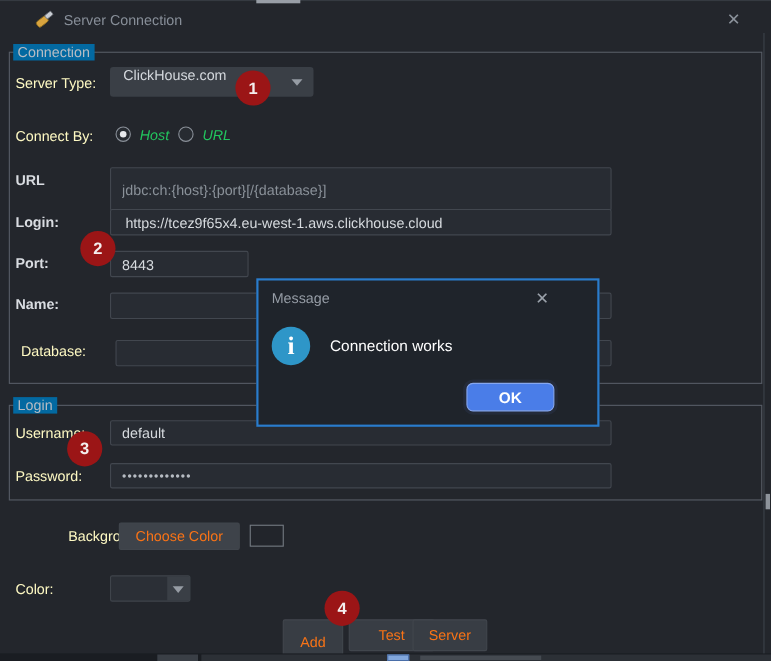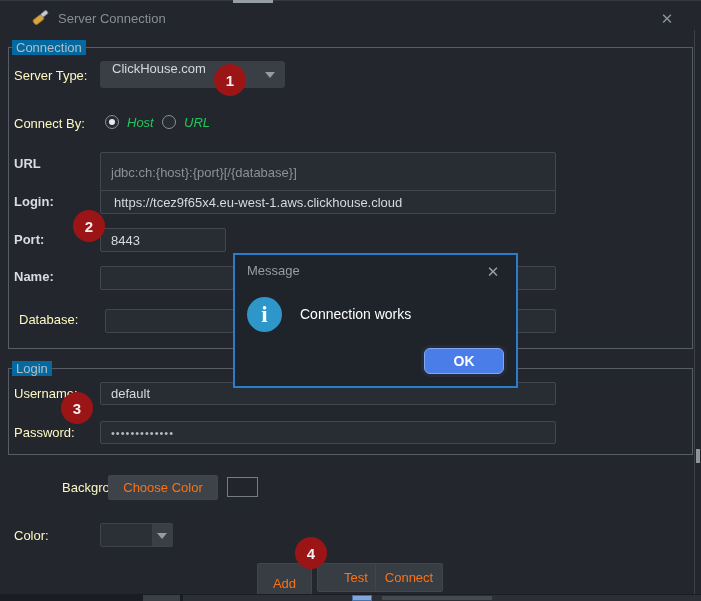--- a/index.html
+++ b/index.html
@@ -50,21 +50,21 @@
   .badge {
     position:absolute; width:32px; height:32px; border-radius:50%; background:#9b1516;
     color:#f4eeee; font-size:15px; font-weight:bold; display:flex; align-items:center;
     justify-content:center; z-index:30;
   }
 
   .close-x { color:#8b929b; font-size:15px; line-height:20px; cursor:pointer; text-align:center; }
 
   
   #msg-dialog {
-    position:absolute; left:233px; top:253px; width:285px; height:135px;
+    position:absolute; left:233px; top:253px; width:312px; height:135px;
     background:#1f242b; border:2px solid #2a7ccc; z-index:20;
   }
   .info-circle {
     position:absolute; left:12px; top:42px; width:35px; height:35px; border-radius:50%;
     background:#2e96c8; color:#ffffff; font-family:"Liberation Serif", serif;
     font-weight:bold; font-size:23px; display:flex; align-items:center; justify-content:center;
   }
   .ok-btn {
     position:absolute; left:189px; top:93px; width:80px; height:26px;
     background:#4a7de8; border:1px solid #86a7ef; border-radius:6px;
@@ -143,21 +143,21 @@
   <div class="swatch" style="left:227px;top:477px;width:31px;height:20px;"></div>
 
   <div class="abs label" style="left:14px;top:526px;">Color:</div>
   <div class="abs" style="left:100px;top:523px;width:73px;height:24px;background:#2b2f36;border:1px solid #3f444b;border-radius:2px;cursor:pointer;">
     <span class="abs" style="left:51px;top:0;width:21px;height:22px;background:#3a3f46;"></span>
     <span class="chevron" style="left:56px;top:9px;"></span>
   </div>
 
   <div class="btn" style="left:257px;top:563px;width:55px;height:40px;">Add</div>
   <div class="btn" style="left:317px;top:563px;width:78px;height:29px;text-align:right;">Test</div>
-  <div class="btn" style="left:375px;top:563px;width:68px;height:29px;">Connect</div>
+  <div class="btn" style="left:375px;top:563px;width:68px;height:29px;">Server</div>
   <div class="badge" style="left:295px;top:537px;">4</div>
 
   <div class="abs" style="left:694px;top:30px;width:1px;height:565px;background:#3d424a;"></div>
   <div class="abs" style="left:696px;top:449px;width:4px;height:14px;background:#8d939b;"></div>
 
   <div class="strip" style="left:0;top:594px;width:701px;height:7px;background:#1a1d22;"></div>
   <div class="strip" style="left:143px;top:595px;width:37px;height:6px;background:#3a3f46;"></div>
   <div class="strip" style="left:183px;top:595px;width:518px;height:6px;background:#2c3036;"></div>
   <div class="strip" style="left:352px;top:595px;width:20px;height:6px;background:#82a7dc;border:1px solid #4a6ea8;"></div>
   <div class="strip" style="left:382px;top:596px;width:110px;height:4px;background:#565c64;opacity:.6;"></div>

